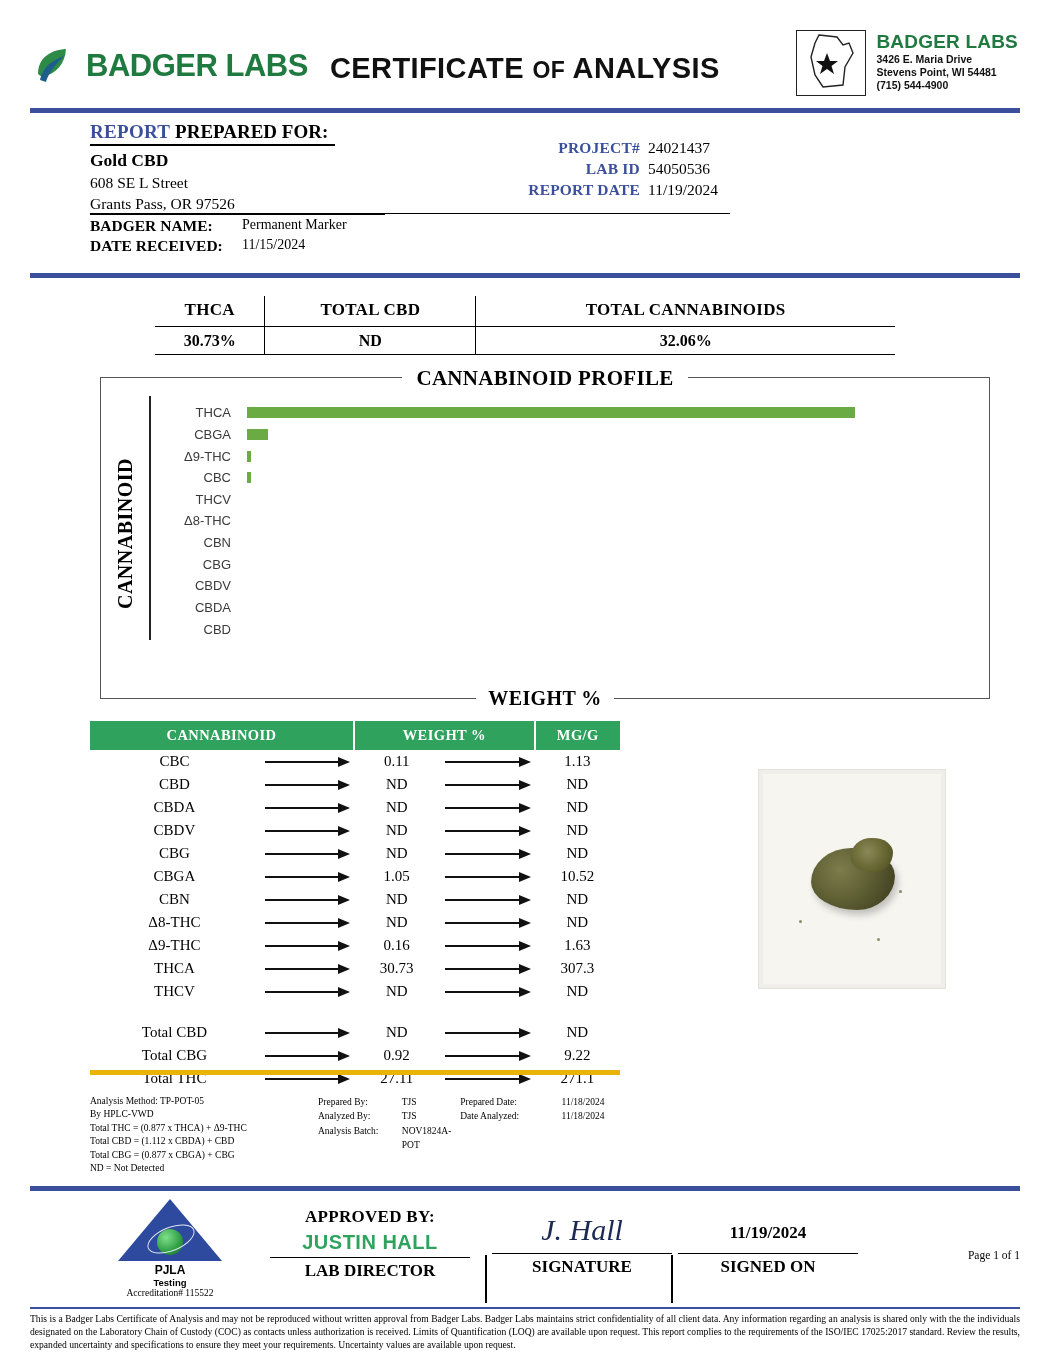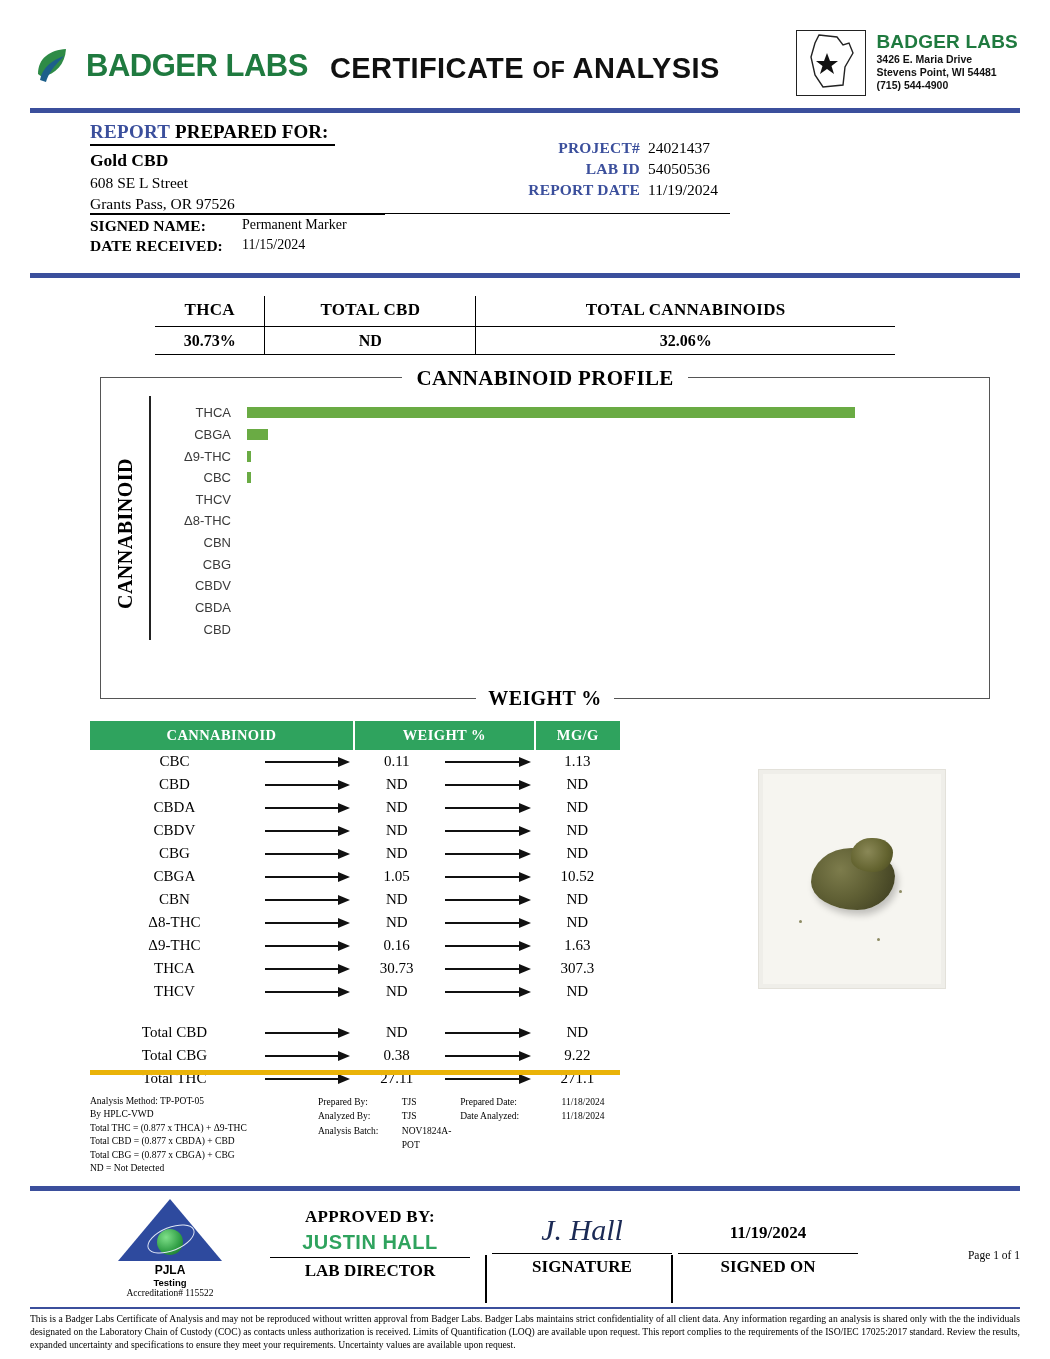--- a/index.html
+++ b/index.html
@@ -641,21 +641,21 @@
       <div class="meta-row">
         <span class="meta-label">REPORT DATE</span>
         <span class="meta-val">11/19/2024</span>
       </div>
     </div>
     <div class="hr-meta"></div>
     <div class="hr-sample"></div>
 
     <div class="sample-block">
       <div class="sample-row">
-        <span class="sample-label">SIGNED NAME:</span>
+        <span class="sample-label">BADGER NAME:</span>
         <span class="sample-val">Permanent Marker</span>
       </div>
       <div class="sample-row">
         <span class="sample-label">DATE RECEIVED:</span>
         <span class="sample-val">11/15/2024</span>
       </div>
     </div>
   </div>
 
   <div class="rule-thick"></div>
@@ -962,21 +962,21 @@
             <td class="val">ND</td>
           </tr>
           <tr>
             <td class="name">Total CBG</td>
             <td class="arrow">
               <span class="arrow-g">
                 <i></i>
                 <b></b>
               </span>
             </td>
-            <td class="val">0.38</td>
+            <td class="val">0.92</td>
             <td class="arrow">
               <span class="arrow-g">
                 <i></i>
                 <b></b>
               </span>
             </td>
             <td class="val">9.22</td>
           </tr>
           <tr>
             <td class="name">Total THC</td>
@@ -996,21 +996,21 @@
             <td class="val">271.1</td>
           </tr>
         </tbody>
     </table>
 
     <div class="method-box">
       <div class="method-left" id="method-left">
           <div>Analysis Method: TP-POT-05</div>
           <div>By HPLC-VWD</div>
           <div>Total THC = (0.877 x  THCA) + Δ9-THC</div>
-          <div>Total CBD = (0.877 x  CBDA) + CBD</div>
+          <div>Total CBD = (1.112 x  CBDA) + CBD</div>
           <div>Total CBG = (0.877 x  CBGA) + CBG</div>
           <div>ND = Not Detected</div>
         </div>
       <div class="method-right" id="method-right">
           <div class="mr-row">
             <span class="mr-k">Prepared By:</span>
             <span class="mr-v">TJS</span>
             <span class="mr-k2">Prepared Date:</span>
             <span class="mr-v">11/18/2024</span>
           </div>

